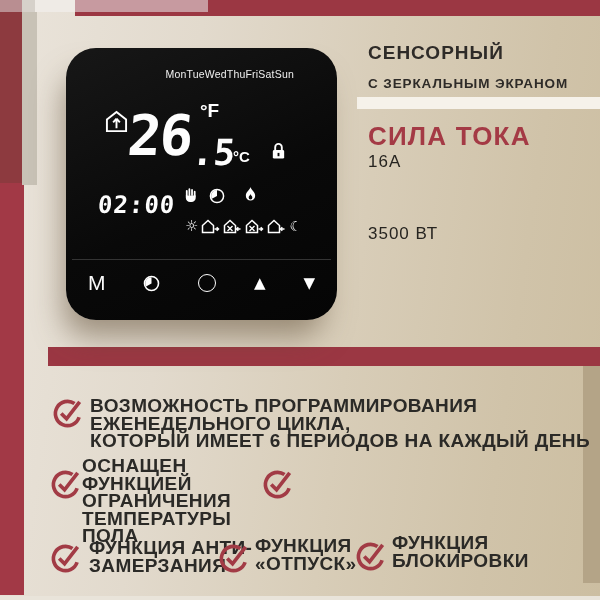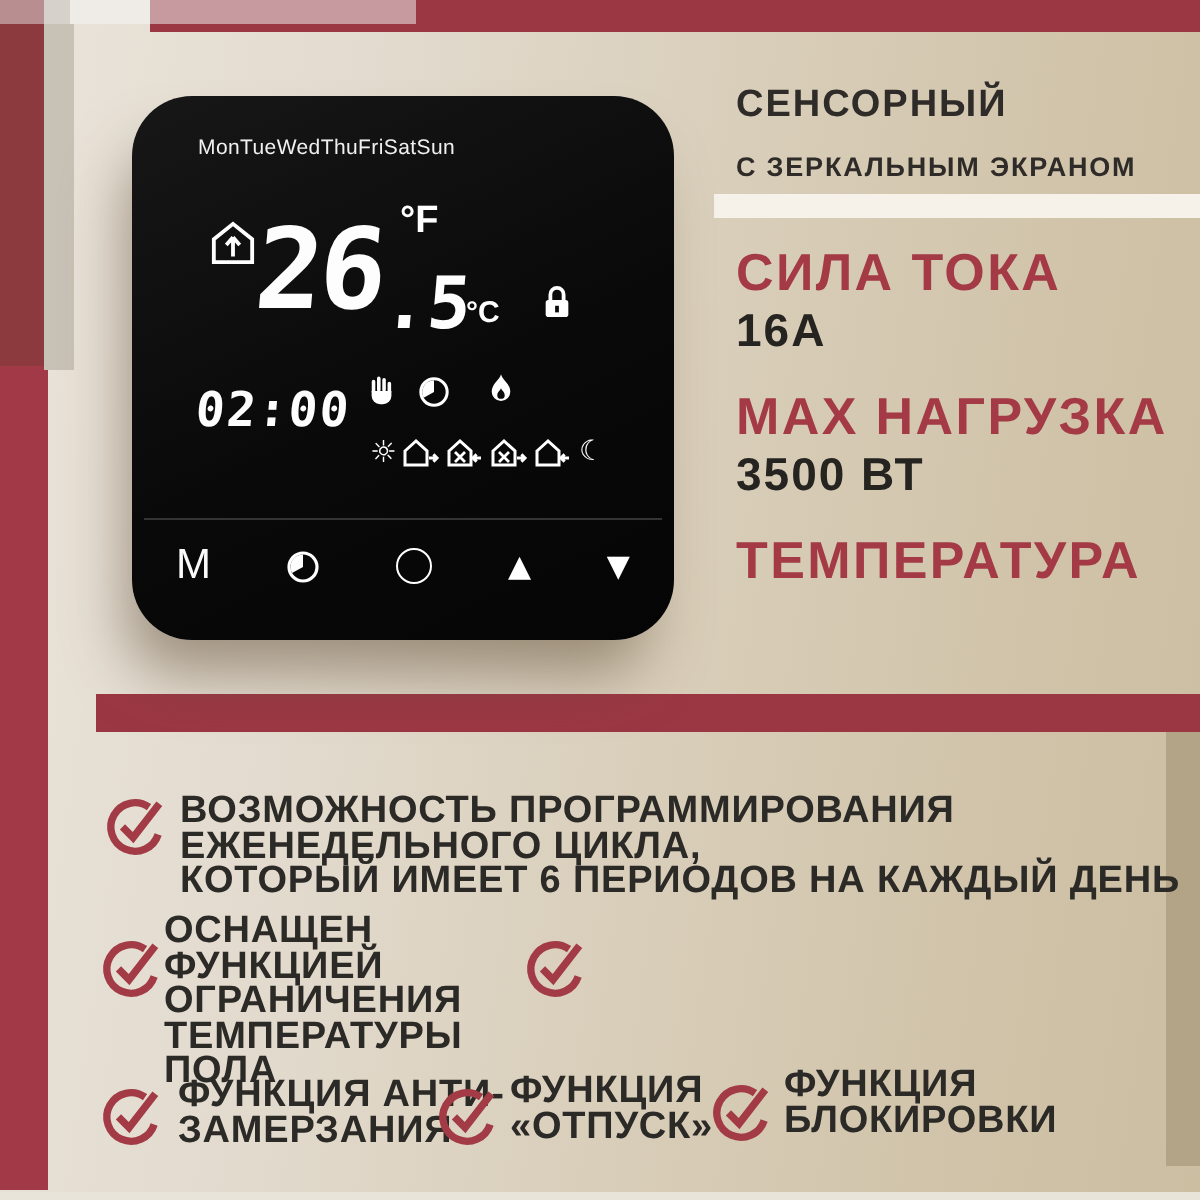--- a/index.html
+++ b/index.html
@@ -17,29 +17,29 @@
   .left-bar-bot{left:0;top:183px;width:24px;height:412px;background:#a23946;}
   .left-gray{left:22px;top:12px;width:15px;height:173px;background:#c8c2b6;}
   .mid-bar{left:48px;top:347px;width:552px;height:19px;background:#9b3743;}
   .right-band{left:583px;top:366px;width:17px;height:217px;background:#b4a487;}
   .bottom-strip{left:0;top:596px;width:600px;height:4px;background:#e9e4da;}
   .white-strip{left:357px;top:97px;width:243px;height:12px;background:#f6f2ea;}
   
   .title{left:368px;top:42px;font-size:19px;font-weight:700;letter-spacing:1px;color:#2e2b28;}
   .subtitle{left:368px;top:76px;font-size:13.5px;font-weight:700;letter-spacing:0.9px;color:#2e2b28;}
   .spec-label{font-size:26px;font-weight:700;letter-spacing:1.2px;color:#a43a45;}
-  .spec-value{font-size:23px;font-weight:700;letter-spacing:1px;color:#262420;}
+  .spec-value{font-size:17px;font-weight:400;letter-spacing:1px;color:#262420;}
   .sl1{left:368px;top:121px;} .sv1{left:368px;top:152px;}
   .sl2{left:368px;top:193px;} .sv2{left:368px;top:224px;}
   .sl3{left:368px;top:265px;} .sv3{left:368px;top:295px;}
   
   .device{left:66px;top:48px;width:271px;height:272px;border-radius:30px;
     background:linear-gradient(155deg,#171717 0%,#090909 55%,#050505 100%);
     box-shadow:-8px 22px 30px -6px rgba(96,78,55,.55);}
-  .days{left:33px;top:20px;width:195px;display:flex;justify-content:flex-start;
+  .days{left:33px;top:20px;width:195px;display:flex;justify-content:flex-end;
     font-size:10.5px;color:#f0f0f0;letter-spacing:.2px;}
   .seg{font-family:"DejaVu Sans Mono",monospace;font-weight:700;color:#fdfdfd;transform:skewX(-5deg);}
   .t-int{left:62px;top:62px;font-size:56px;line-height:52px;letter-spacing:-2px;}
   .t-frac{left:126px;top:88px;font-size:36px;line-height:34px;}
   .t-unitf{left:134px;top:52px;font-size:19px;font-weight:700;color:#fff;}
   .t-unitc{left:167px;top:100px;font-size:15px;font-weight:700;color:#fff;}
   .t-time{left:32px;top:144px;font-size:24px;line-height:26px;letter-spacing:1px;}
   .hline{left:6px;top:211px;width:259px;height:1px;background:#343434;}
   .btns{left:22px;top:219px;width:227px;height:32px;display:flex;justify-content:space-between;align-items:center;}
   .btn-m{font-size:21px;color:#fafafa;}
@@ -152,23 +152,21 @@
       <span class="tri">▲</span>
       <span class="tri">▼</span>
     </div>
   </div>
 
   <div class="abs title">СЕНСОРНЫЙ</div>
   <div class="abs subtitle">С ЗЕРКАЛЬНЫМ ЭКРАНОМ</div>
 
   <div class="abs spec-label sl1">СИЛА ТОКА</div>
   <div class="abs spec-value sv1">16А</div>
-  <div class="abs spec-label sl2">MAX НАГРУЗКА</div>
   <div class="abs spec-value sv2">3500 ВТ</div>
-  <div class="abs spec-label sl3">ТЕМПЕРАТУРА</div>
 
   <svg class="abs chk1" width="33" height="33" viewBox="0 0 34 34">
     <path d="M23.2 7.8 A12.5 12.5 0 1 0 27.9 21.9" fill="none" stroke="#a23b45" stroke-width="3.8"></path>
     <path d="M9.5 18 L15 23.5 L28.5 6" fill="none" stroke="#a23b45" stroke-width="3.8"></path>
   </svg>
   <div class="abs ftext ft1">ВОЗМОЖНОСТЬ ПРОГРАММИРОВАНИЯ ЕЖЕНЕДЕЛЬНОГО ЦИКЛА,
 КОТОРЫЙ ИМЕЕТ 6 ПЕРИОДОВ НА КАЖДЫЙ ДЕНЬ</div>
 
   <svg class="abs chk2" width="33" height="33" viewBox="0 0 34 34">
     <path d="M23.2 7.8 A12.5 12.5 0 1 0 27.9 21.9" fill="none" stroke="#a23b45" stroke-width="3.8"></path>

